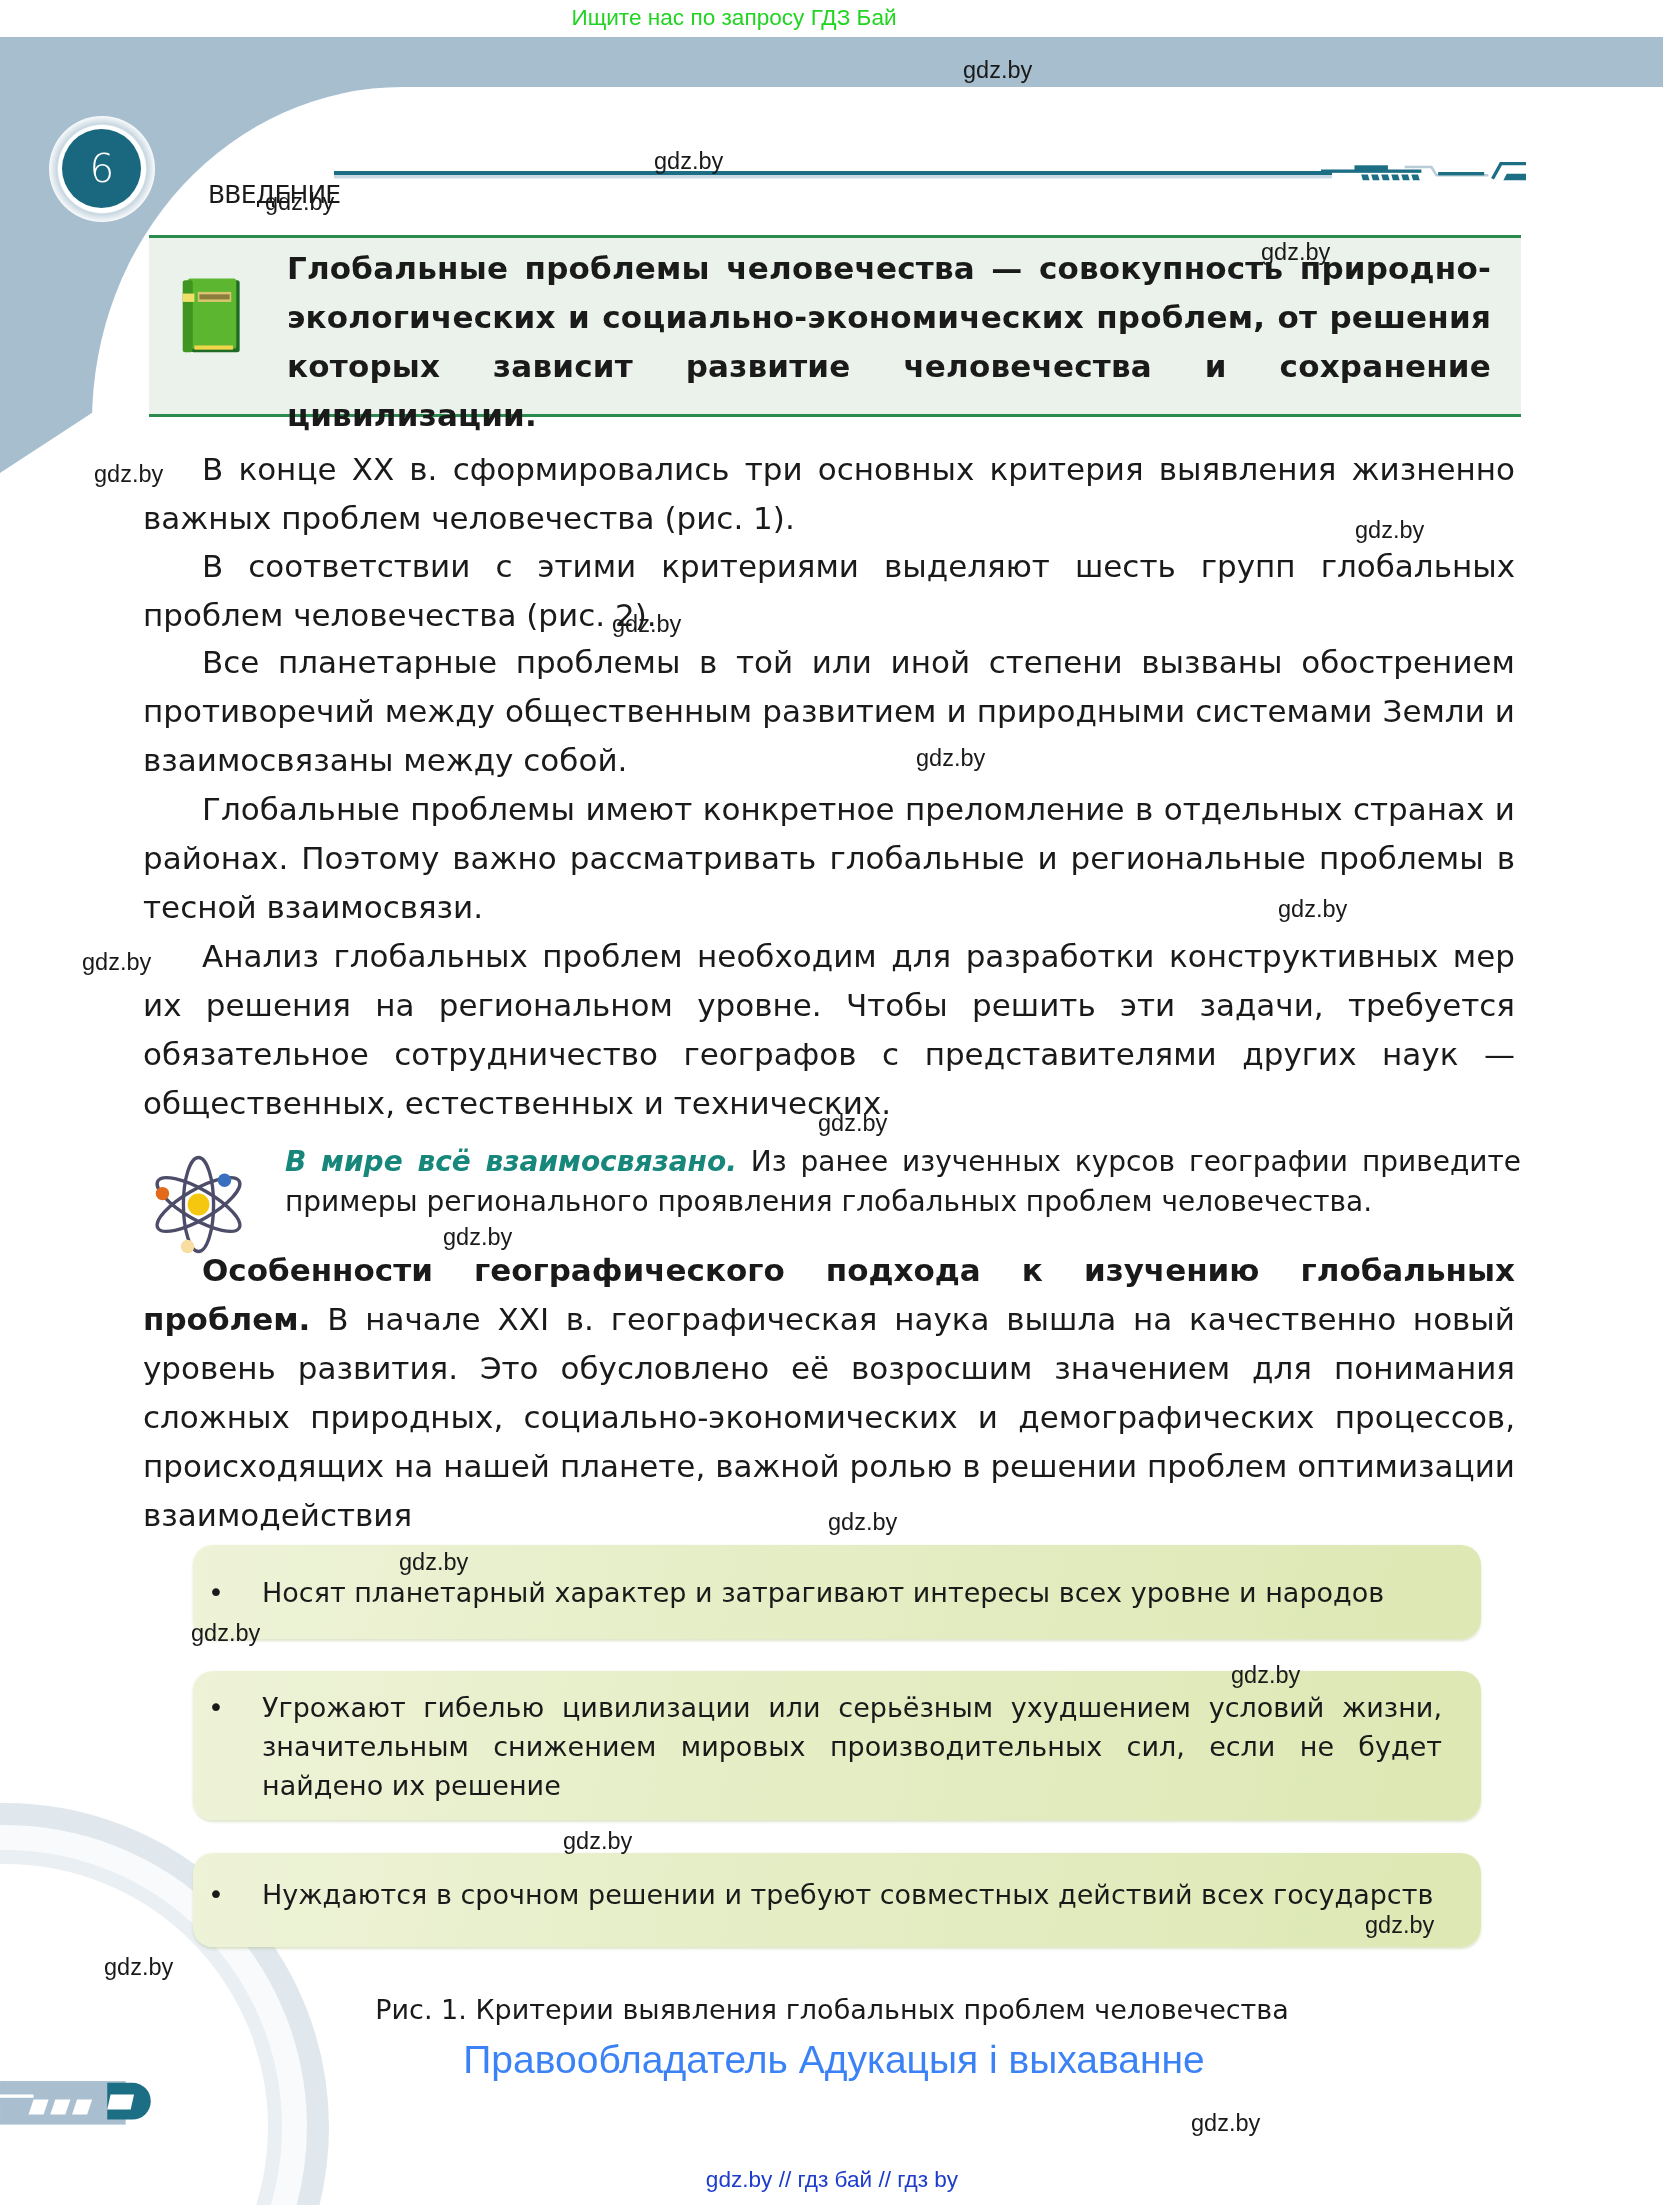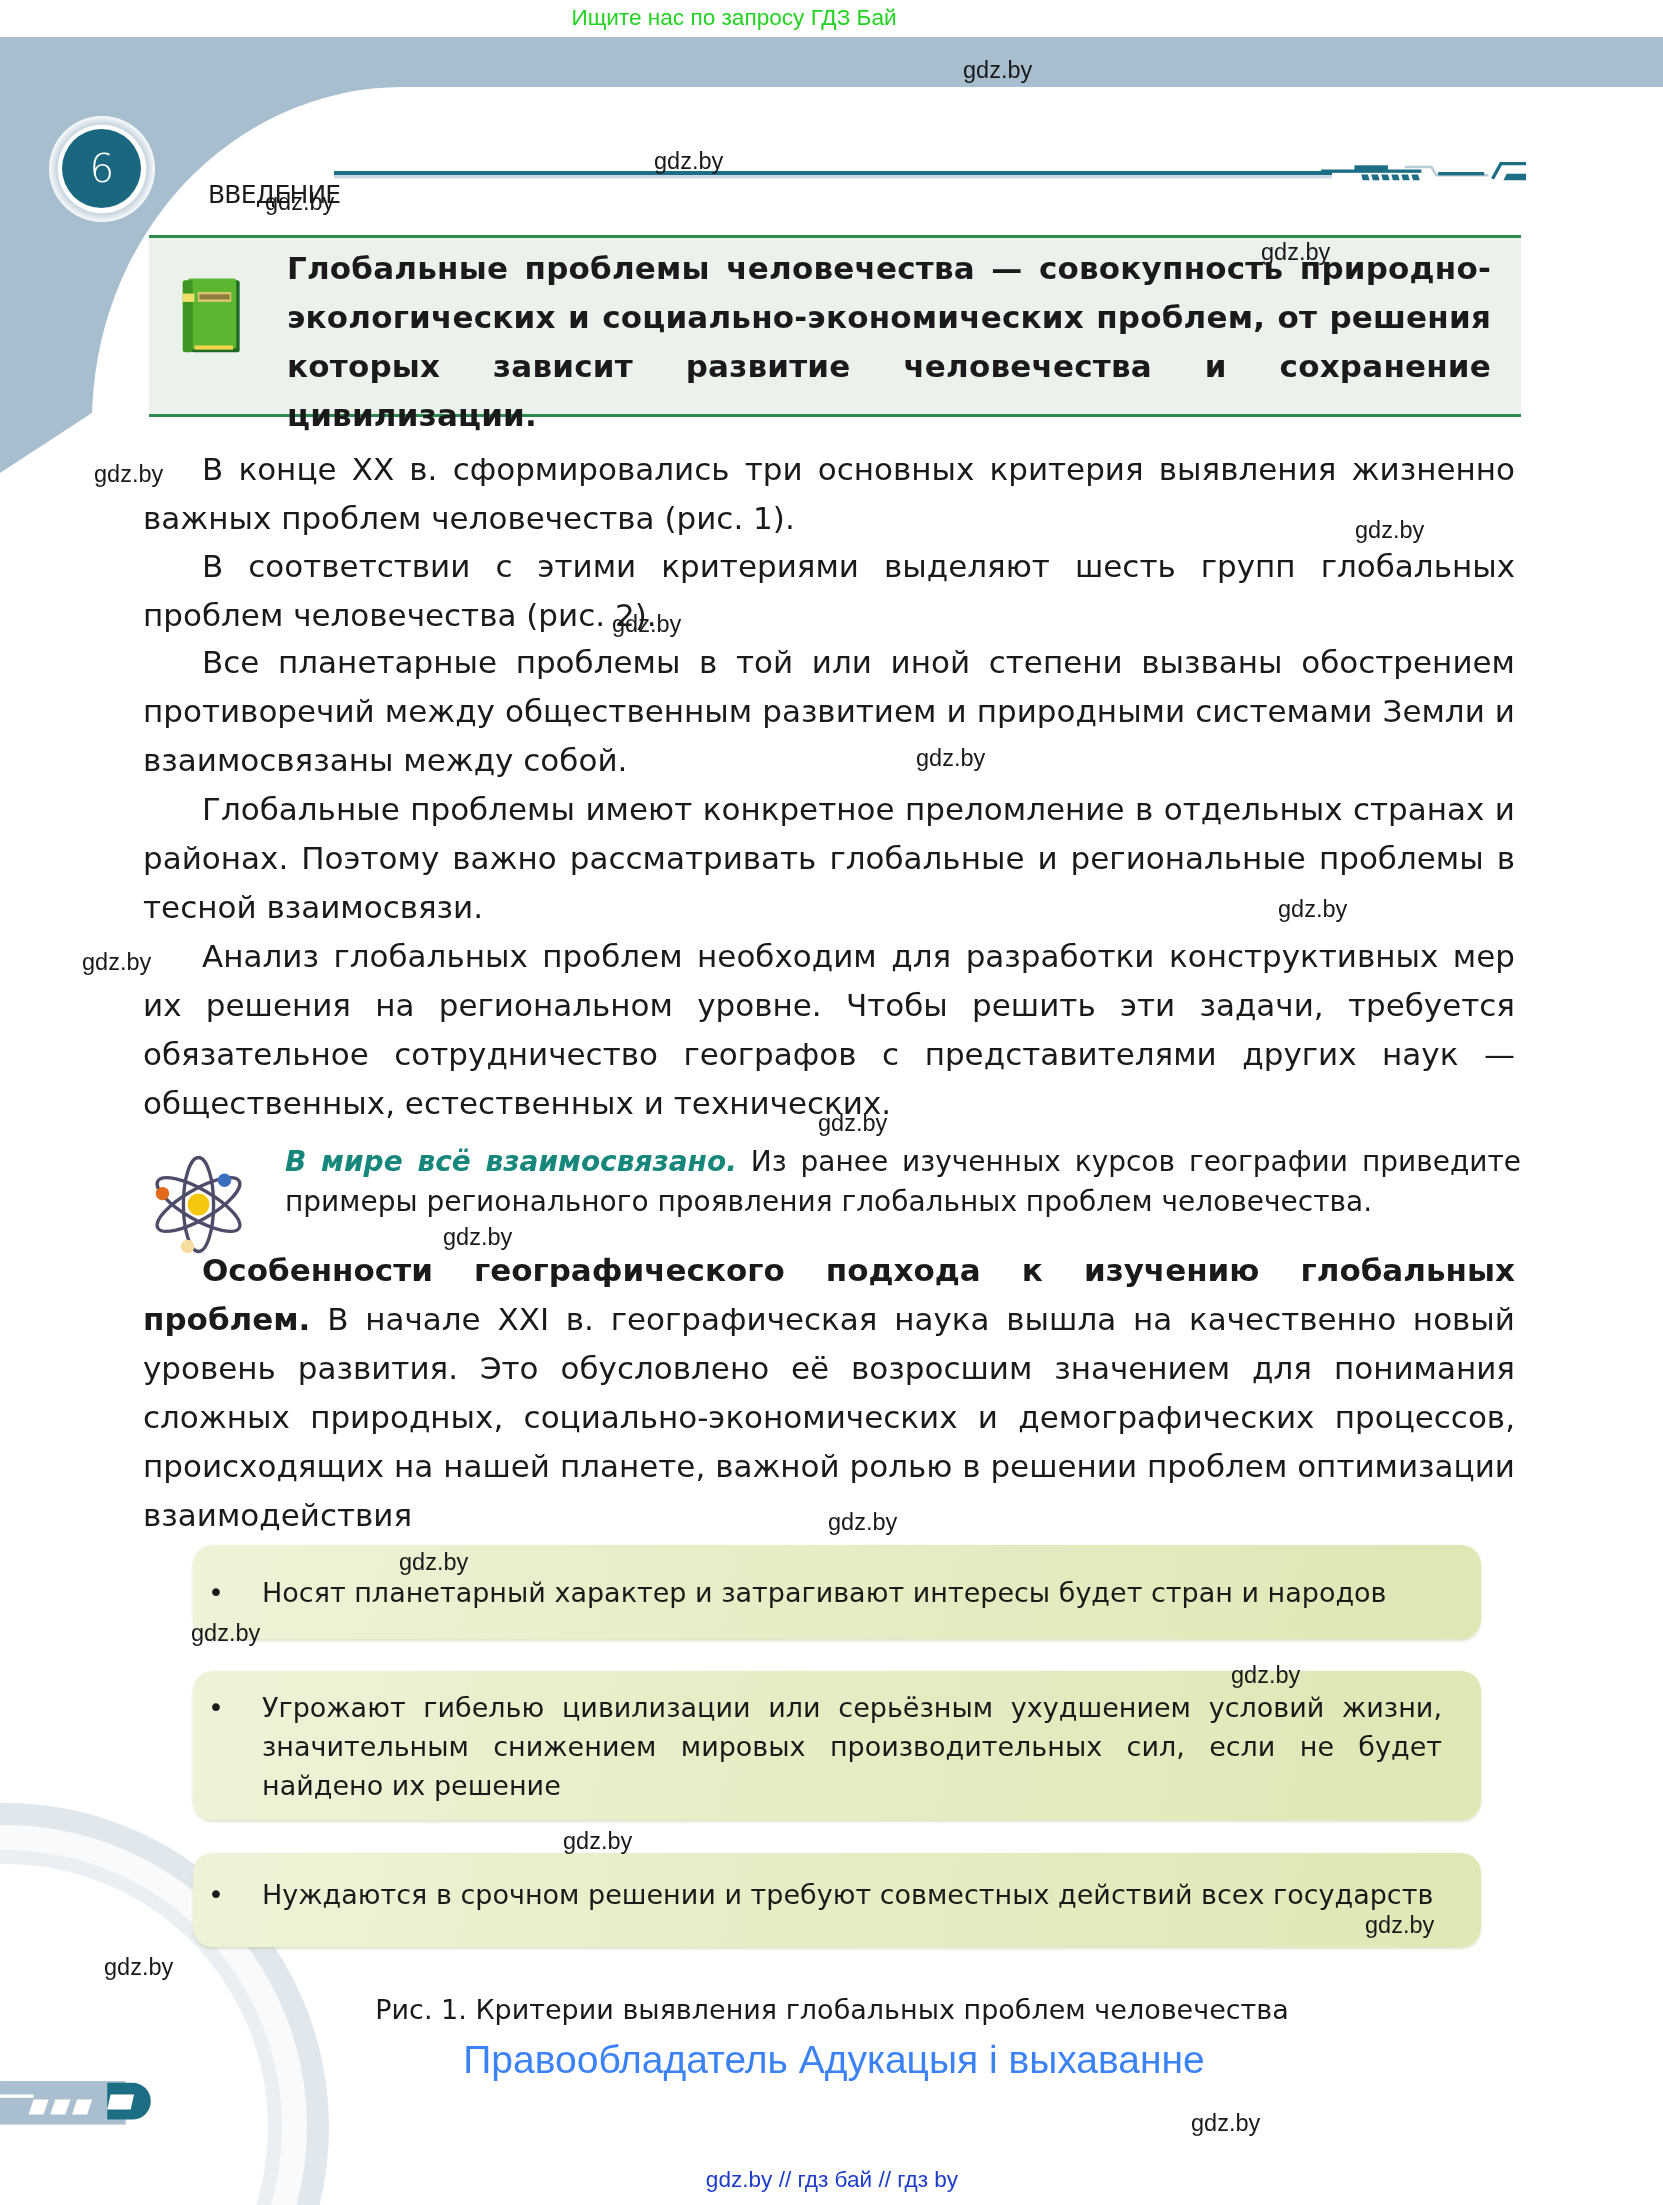--- a/index.html
+++ b/index.html
@@ -183,21 +183,21 @@
   <circle cx="65" cy="65" r="13" fill="#f5c80f"></circle>
   <circle cx="96" cy="36" r="8" fill="#3a6fc0"></circle>
   <circle cx="22" cy="52" r="8" fill="#e36a1b"></circle>
   <circle cx="52" cy="115" r="8" fill="#f7dda0"></circle>
 </svg>
 <div class="task"><span class="lead">В мире всё взаимосвязано.</span><span> Из ранее изученных курсов географии приведите примеры регионального проявления глобальных проблем человечества.</span></div>
 
 <div class="para" style="top:1246px;"><span class="indent"></span><span class="heading-bold">Особенности географического подхода к изучению глобальных проблем.</span><span> В начале XXI в. географическая наука вышла на качественно новый уровень развития. Это обусловлено её возросшим значением для понимания сложных природных, социально-экономических и демографических процессов, происходящих на нашей планете, важной ролью в решении проблем оптимизации взаимодействия</span></div>
 
 <div class="pill" style="top:1545px; height:94px;">
-  <div class="item" style="top:28px;"><span class="bullet">•</span><span>Носят планетарный характер и затрагивают интересы будет стран и народов</span></div>
+  <div class="item" style="top:28px;"><span class="bullet">•</span><span>Носят планетарный характер и затрагивают интересы всех уровне и народов</span></div>
 </div>
 <div class="pill" style="top:1671px; height:149px;">
   <div class="item" style="top:17px;"><span class="bullet">•</span><span>Угрожают гибелью цивилизации или серьёзным ухудшением условий жизни, значительным снижением мировых производительных сил, если не будет найдено их решение</span></div>
 </div>
 <div class="pill" style="top:1853px; height:94px;">
   <div class="item" style="top:22px;"><span class="bullet">•</span><span>Нуждаются в срочном решении и требуют совместных действий всех государств</span></div>
 </div>
 <div class="caption">Рис. 1. Критерии выявления глобальных проблем человечества</div>
 
 <div class="copyright">Правообладатель Адукацыя і выхаванне</div>

